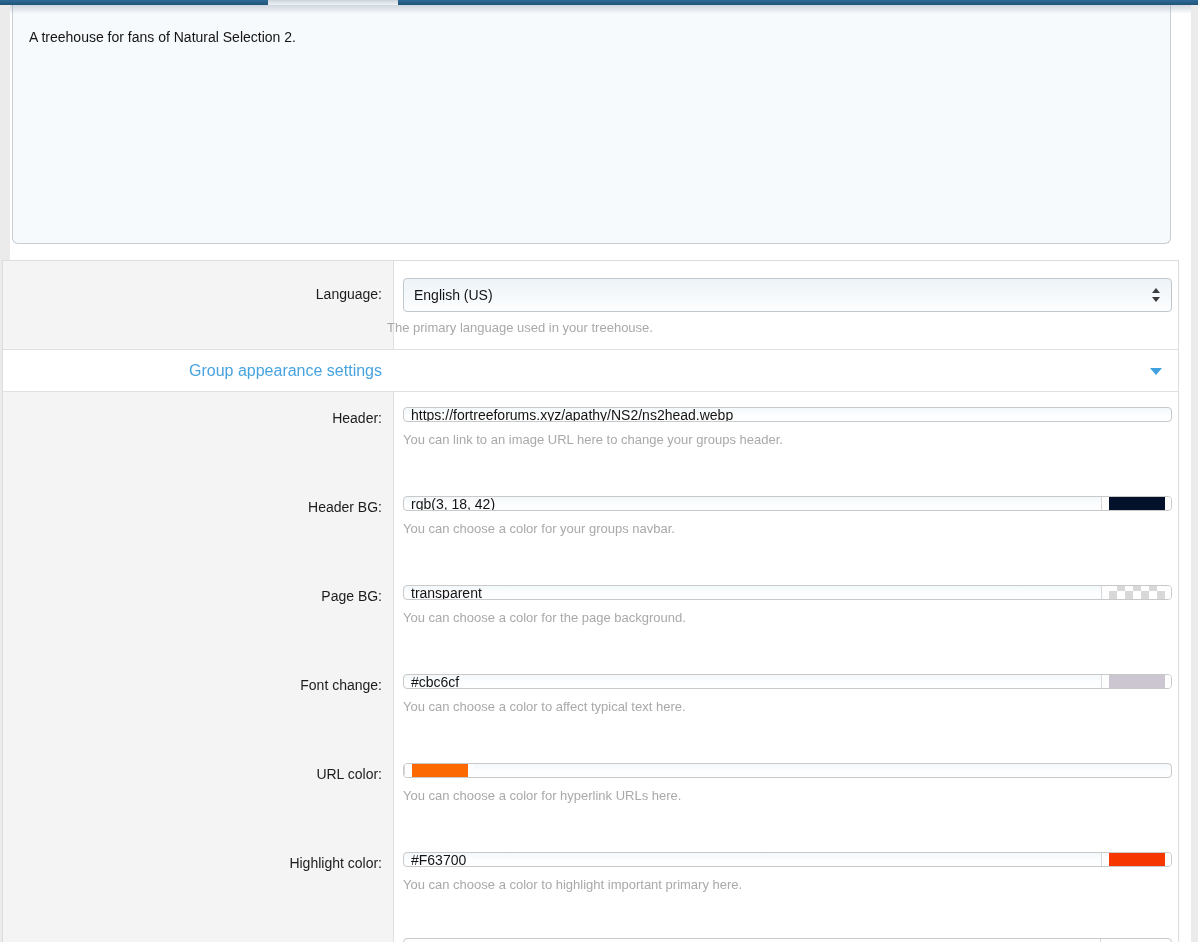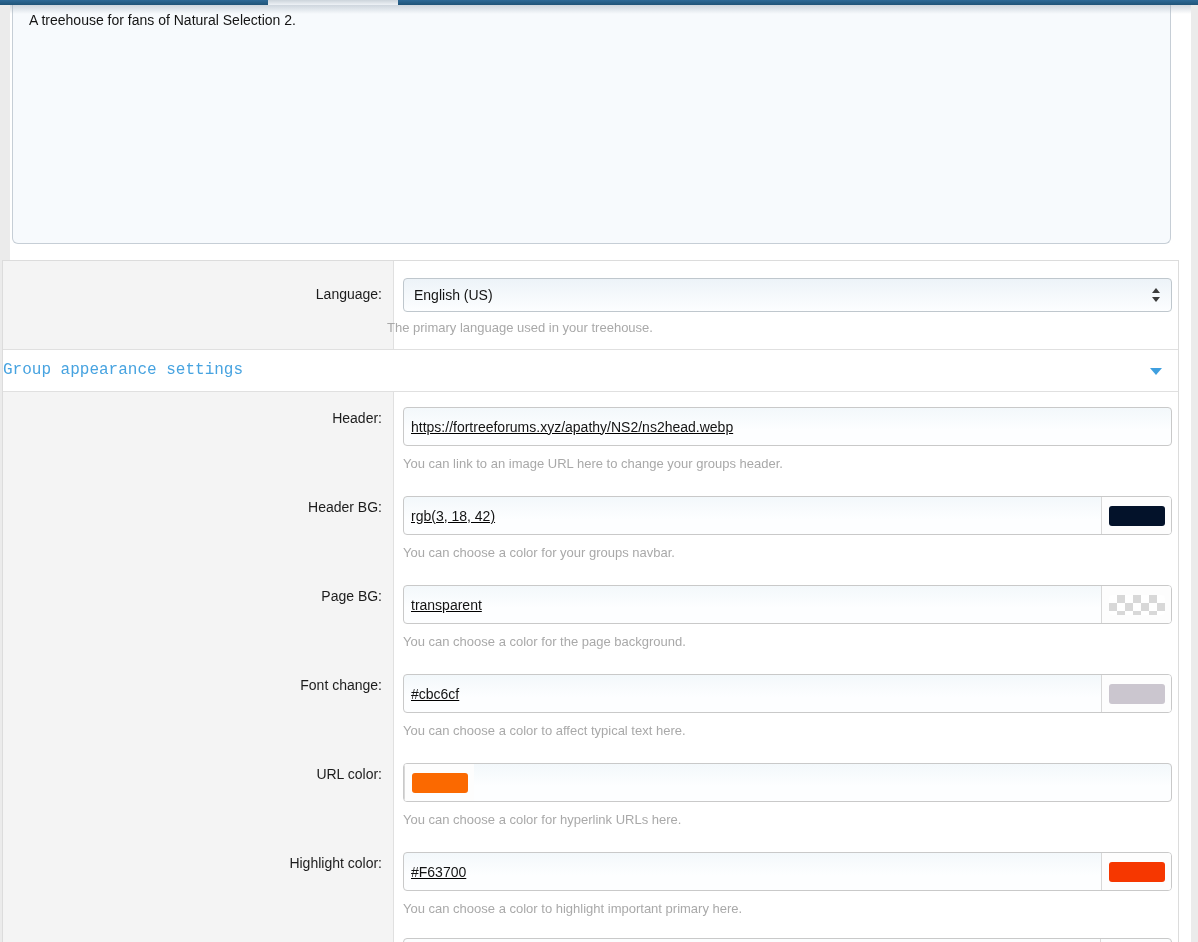--- a/index.html
+++ b/index.html
@@ -14,21 +14,21 @@
              background:linear-gradient(#ccd4db,#eef2f6); }
 
   
   .fade-strip { position:absolute; left:10px; top:5px; width:1181px; height:9px; z-index:5; pointer-events:none;
                 background:linear-gradient(rgba(148,163,178,0.42), rgba(148,163,178,0)); }
 
   
   .desc { position:absolute; left:12px; top:5px; width:1159px; height:239px; box-sizing:border-box;
           border:1px solid #c6ced6; border-top:none; border-radius:0 0 6px 6px;
           background:#f7fafd; color:#141414; font-family:"Liberation Sans", sans-serif;
-          font-size:14px; line-height:18px; padding:6px 16px; resize:none; outline:none; }
+          font-size:14px; line-height:18px; padding:23px 16px; resize:none; outline:none; }
 
   
   .form { position:absolute; left:2px; top:260px; width:1175px; height:682px;
           border:1px solid #dcdcdc; border-bottom:none; background:#f97316; }
 
   .col-split { background:linear-gradient(to right, #f4f4f4 0px, #f4f4f4 390px, #e0e0e0 390px, #e0e0e0 391px, #ffffff 391px); }
 
   .lang-row { position:relative; height:88px; border-bottom:1px solid #e0e0e0; }
   .cell-label { position:absolute; left:0; top:0; width:379px; padding-right:11px; text-align:right;
                 font-size:14px; color:#1c1c1c; }
@@ -41,31 +41,31 @@
   .sel-arrows { position:absolute; right:11px; top:9px; width:8px; height:14px; }
   .sel-arrows .up { position:absolute; left:0; top:0; width:0; height:0;
                     border-left:4px solid transparent; border-right:4px solid transparent; border-bottom:5px solid #3c3c3c; }
   .sel-arrows .down { position:absolute; left:0; bottom:0; width:0; height:0;
                       border-left:4px solid transparent; border-right:4px solid transparent; border-top:5px solid #3c3c3c; }
 
   .hint { font-size:13px; color:#a9a9a9; }
   .lang-hint { position:absolute; left:384px; top:59px; }
 
   .group-header { position:relative; height:41px; border-bottom:1px solid #e0e0e0; background:#fff; }
-  .group-title { position:absolute; left:0; top:0; width:379px; padding-right:11px; text-align:left;
-                 line-height:41px; font-size:16px; color:#47a3e0;font-family:Liberation Mono, monospace; }
+  .group-title { position:absolute; left:0; top:0; width:379px; padding-right:11px; text-align:right;
+                 line-height:41px; font-size:16px; color:#47a3e0; }
   .caret { position:absolute; right:16px; top:18px; width:0; height:0;
            border-left:6px solid transparent; border-right:6px solid transparent; border-top:7px solid #3f9fdf; cursor:pointer; }
 
   .appearance { position:relative; height:552px; }
 
   .flabel { position:absolute; left:0; width:379px; padding-right:11px; text-align:right; font-size:14px; color:#1c1c1c; }
 
   .fgroup { position:absolute; left:400px; width:769px; }
-  .cinput { display:flex; height:39px; box-sizing:border-box; border:1px solid #c9c9c9; border-radius:4px;
+  .cinput { display:flex; height:15px; box-sizing:border-box; border:1px solid #c9c9c9; border-radius:4px;
             background:linear-gradient(#f3f8fb, #fdfeff 60%); overflow:hidden;text-decoration:underline; }
   .cinput input { flex:1; min-width:0; border:none; background:transparent; outline:none;
                   font-family:"Liberation Sans", sans-serif; font-size:14px; color:#141414; padding:0 0 0 7px; }
   .swatch-area { width:70px; box-sizing:border-box; border-left:1px solid #d8d8d8; background:#fdfdfd;
                  display:flex; align-items:center; justify-content:center; }
   .swatch { width:56px; height:20px; border-radius:3px; }
   .swatch.checker { background-color:#ffffff;
       background-image:linear-gradient(45deg,#d8d8d8 25%,transparent 25%,transparent 75%,#d8d8d8 75%),
                        linear-gradient(45deg,#d8d8d8 25%,transparent 25%,transparent 75%,#d8d8d8 75%);
       background-size:16px 16px; background-position:0 0, 8px 8px; }

